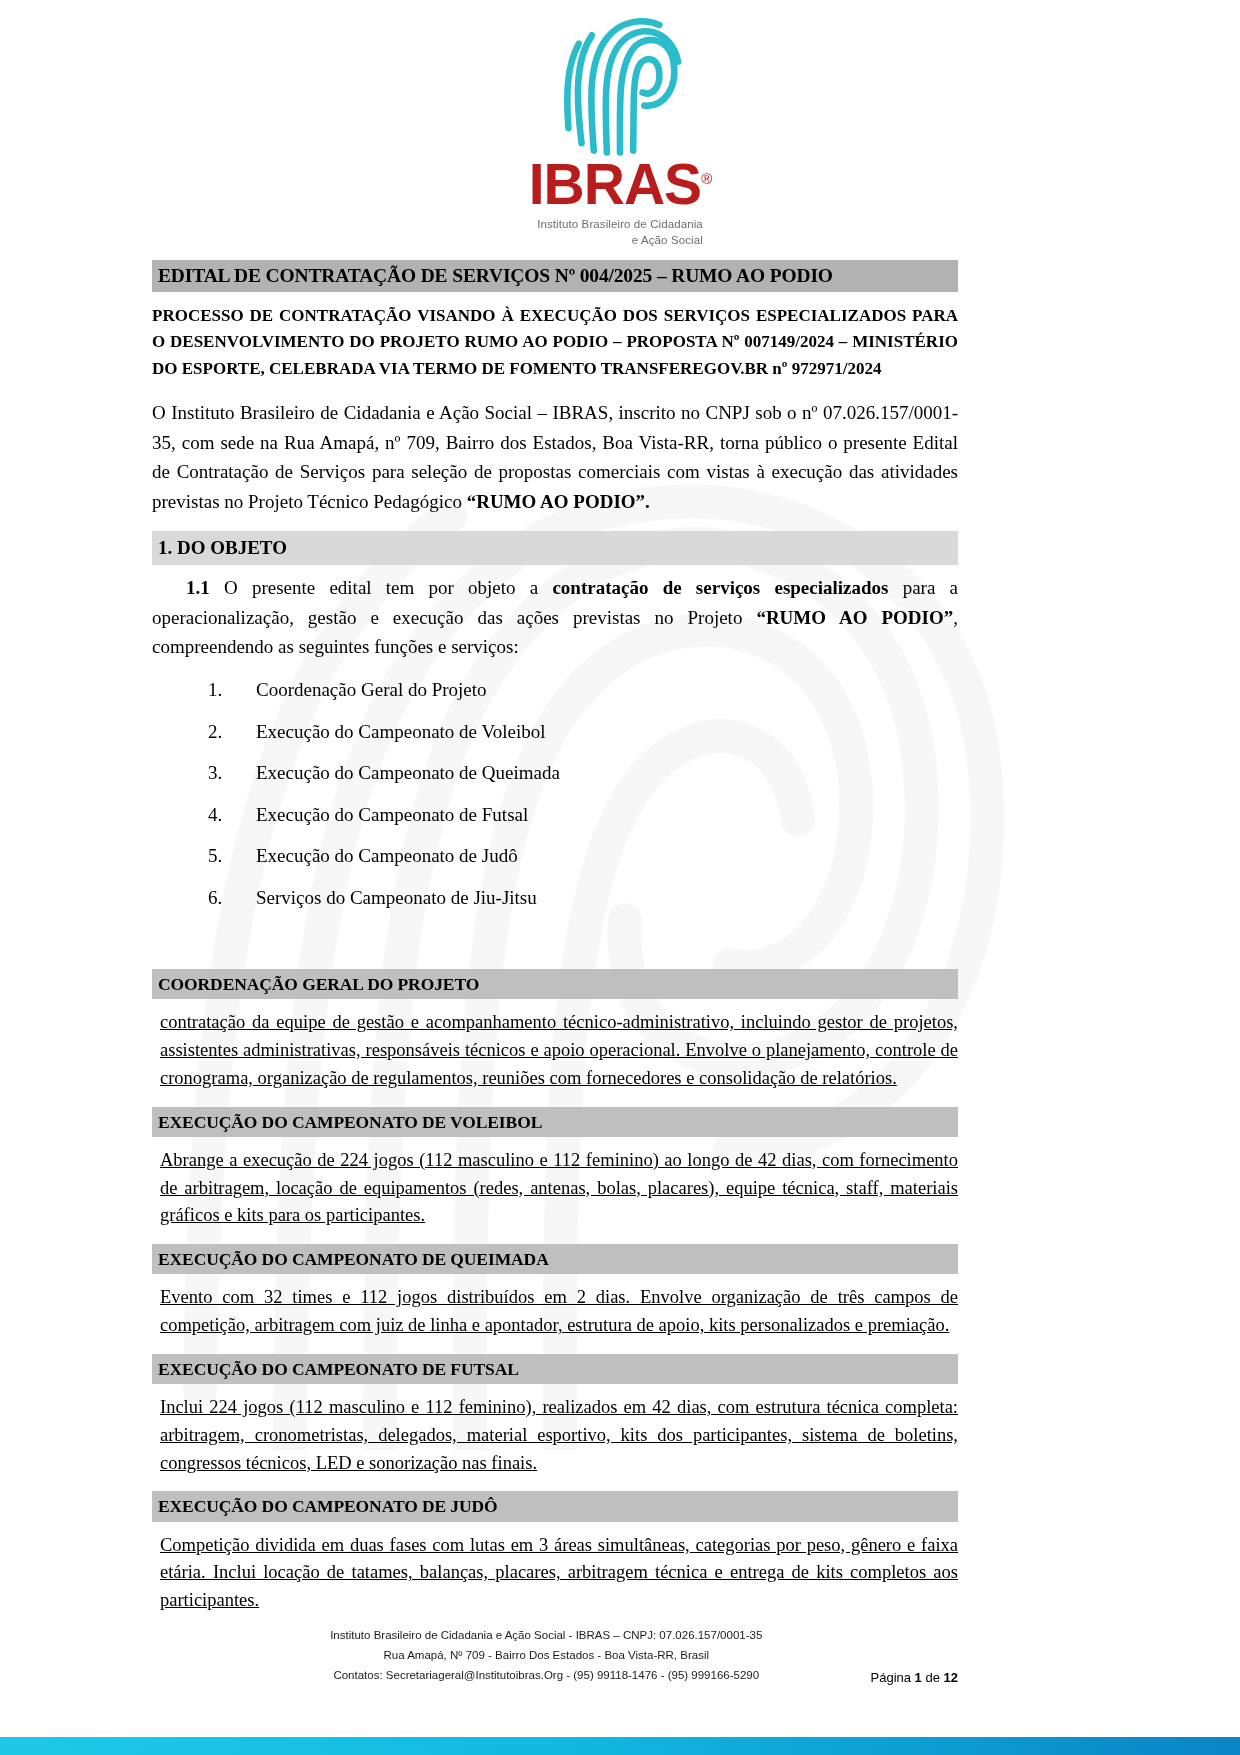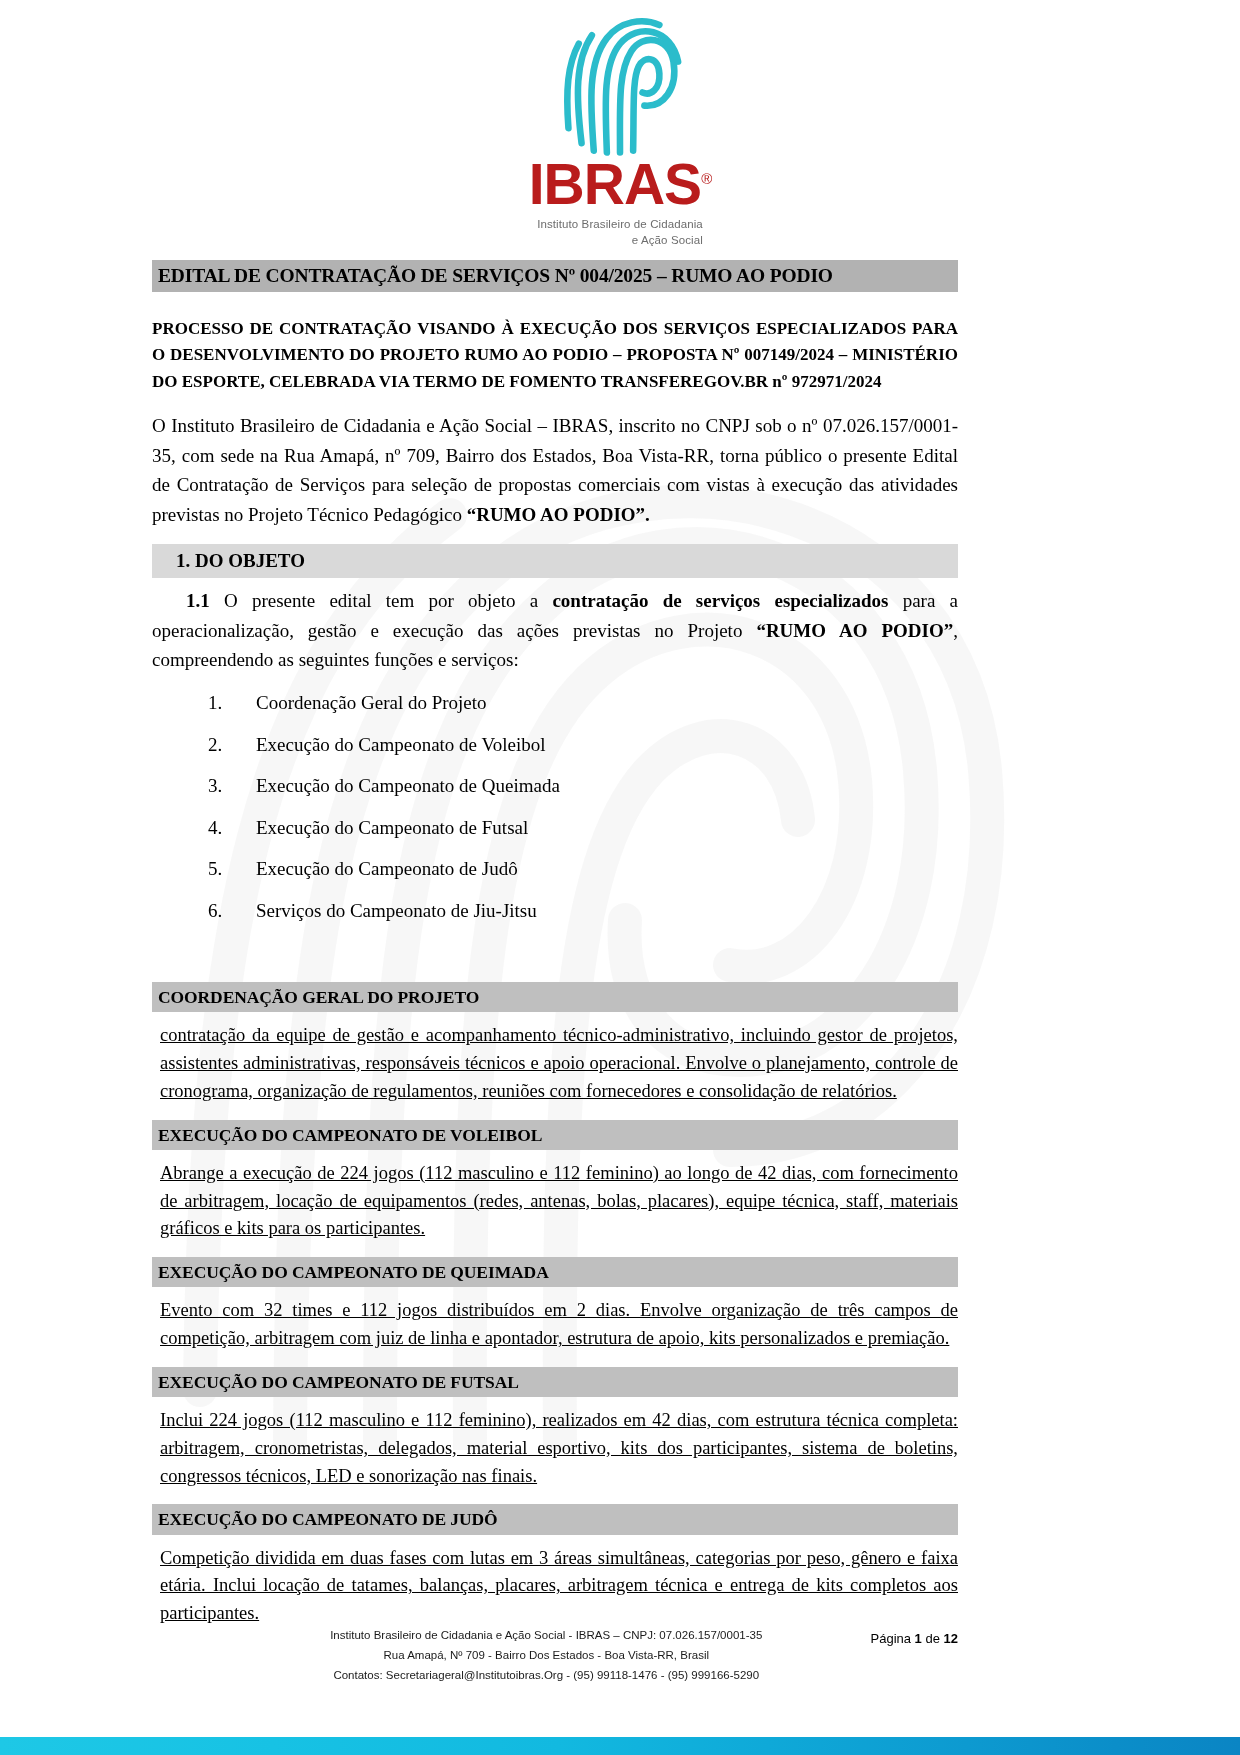--- a/index.html
+++ b/index.html
@@ -81,40 +81,40 @@
     width: 806px;
     z-index: 3;
   }
 
   .band-title {
     background: #b2b2b2;
     font-weight: 700;
     font-size: 19.5px;
     line-height: 1.42;
     padding: 2px 4px 2px 6px;
-    margin: 0 0 24px 0;
+    margin: 0 0 11px 0;
     letter-spacing: -0.15px;
   }
 
   .band-heading {
     background: #bfbfbf;
     font-weight: 700;
     font-size: 17.5px;
     line-height: 1.5;
     padding: 2px 4px 2px 6px;
     margin: 0;
     letter-spacing: -0.1px;
   }
 
   .band-section {
     background: #d9d9d9;
     font-weight: 700;
     font-size: 19px;
     line-height: 1.5;
-    padding: 3px 4px 3px 24px;
+    padding: 3px 4px 3px 6px;
     margin: 0 0 8px 0;
   }
 
   .title-block {
     font-weight: 700;
     font-size: 17px;
     line-height: 1.56;
     text-align: justify;
     text-align-last: left;
     margin: 0 0 16px 0;
@@ -167,21 +167,21 @@
   }
 
   
   .footer {
     position: absolute;
     left: 152px;
     width: 806px;
     top: 1625px;
     z-index: 3;
     display: flex;
-    align-items: flex-start;
+    align-items: flex-end;
   }
   .footer-center {
     flex: 1;
     text-align: center;
     font-family: "Liberation Sans", sans-serif;
     font-size: 11.5px;
     line-height: 1.75;
     color: #1a1a1a;
     padding-left: 70px;
   }

